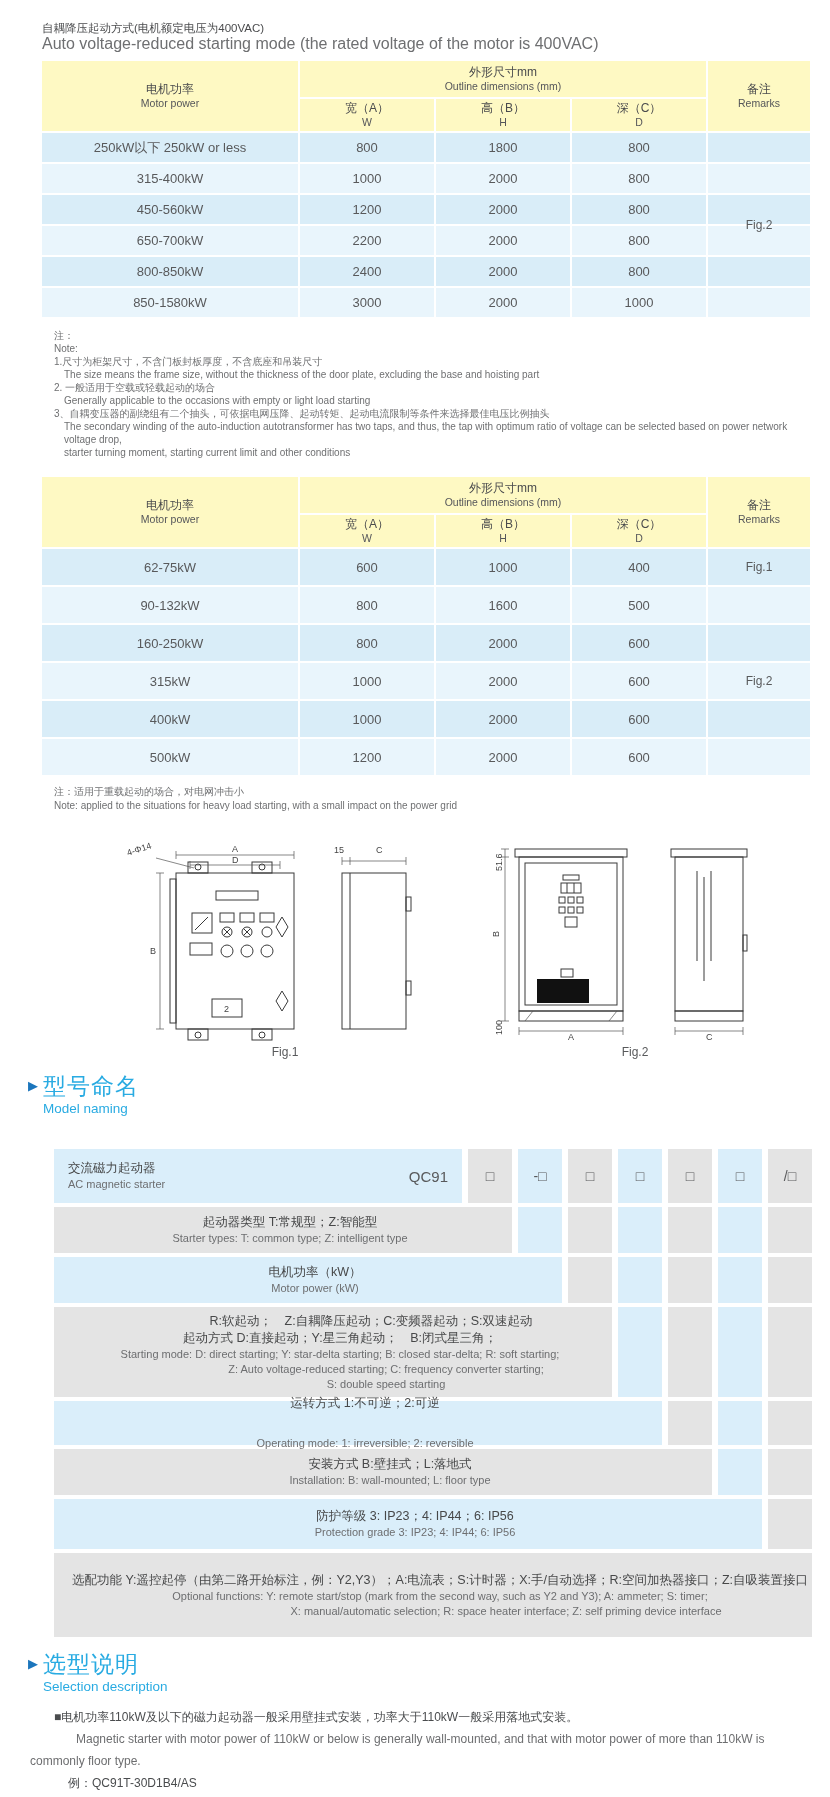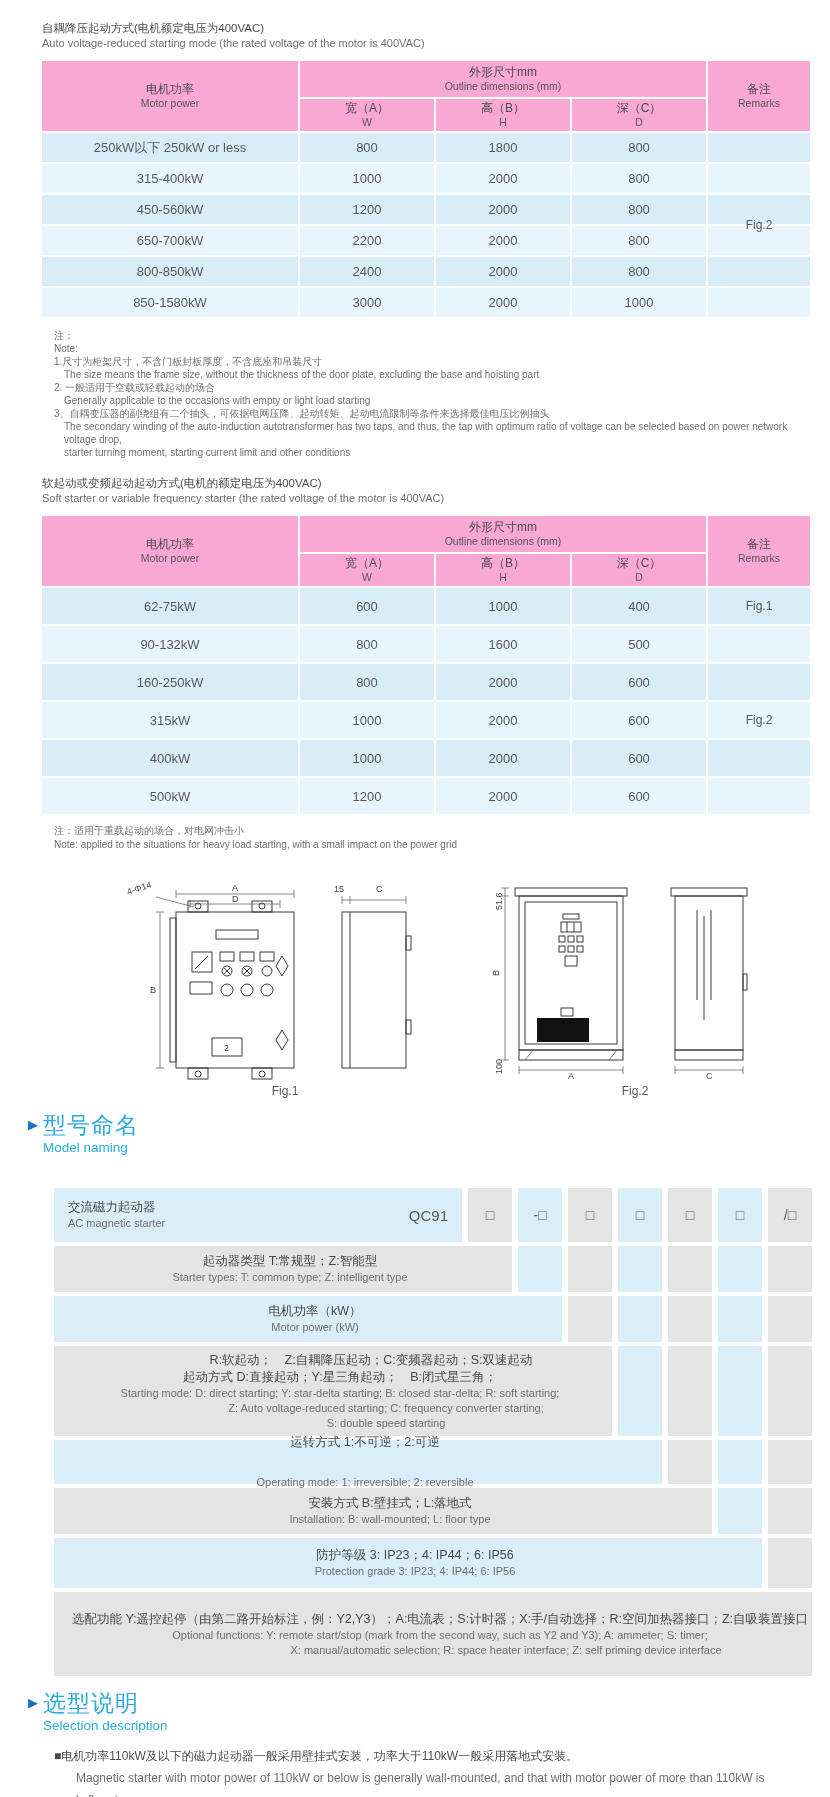--- a/index.html
+++ b/index.html
@@ -5,26 +5,26 @@
   html,body{margin:0;padding:0;}
   body{
     width:830px;height:1797px;overflow:hidden;background:#ffffff;position:relative;
     font-family:"Liberation Sans","DejaVu Sans",sans-serif;color:#58595b;
   }
   .page{padding:20px 18px 0 40px;}
 
   
   .sec-title{margin:0 0 8px 2px;}
   .sec-title .zh{font-size:11.5px;color:#4b4c4e;line-height:16px;}
-  .sec-title .en{font-size:11px;color:#6e6f71;line-height:15px;}
+  .sec-title .en{font-size:16px;color:#6e6f71;line-height:15px;}
 
   
   table.dims{border-collapse:separate;border-spacing:2px;table-layout:fixed;width:772px;}
   table.dims td{text-align:center;vertical-align:middle;padding:0;}
-  table.dims td.th{background:#f9a8d4;color:#4a4b4d;}
+  table.dims td.th{background:#fef9c3;color:#4a4b4d;}
   table.dims td.th .zh{font-size:12px;line-height:15px;}
   table.dims td.th .en{font-size:10.5px;line-height:13px;color:#55565a;}
   table.dims td.th.tier1{height:36px;}
   table.dims td.th.tier2{height:32px;}
   table.t1 td.cell{height:29px;font-size:13px;}
   table.t2 td.cell{height:36px;font-size:13px;}
   .r-odd td.cell{background:#d9edf8;text-align:center;}
   .r-even td.cell{background:#e9f5fc;}
   td.rem1{background:#d9edf8;font-size:12px;}
   td.remspan-t1{
@@ -186,24 +186,20 @@
     <div class="ind">The size means the frame size, without the thickness of the door plate, excluding the base and hoisting part</div>
     <div>2. 一般适用于空载或轻载起动的场合</div>
     <div class="ind">Generally applicable to the occasions with empty or light load starting</div>
     <div>3、自耦变压器的副绕组有二个抽头，可依据电网压降、起动转矩、起动电流限制等条件来选择最佳电压比例抽头</div>
     <div class="ind">The secondary winding of the auto-induction autotransformer has two taps, and thus, the tap with optimum ratio of voltage can be selected based on power network voltage drop,</div>
     <div class="ind">starter turning moment, starting current limit and other conditions</div>
   </div>
 
   <div class="gap16"></div>
 
-  <div class="sec-title">
-    <div class="zh">软起动或变频起动起动方式(电机的额定电压为400VAC)</div>
-    <div class="en">Soft starter or variable frequency starter (the rated voltage of the motor is 400VAC)</div>
-  </div>
 
   <table class="dims t2">
     <colgroup>
         <col style="width:256px">
         <col style="width:134px">
         <col style="width:134px">
         <col style="width:134px">
         <col style="width:102px">
       </colgroup>
     <tbody>

